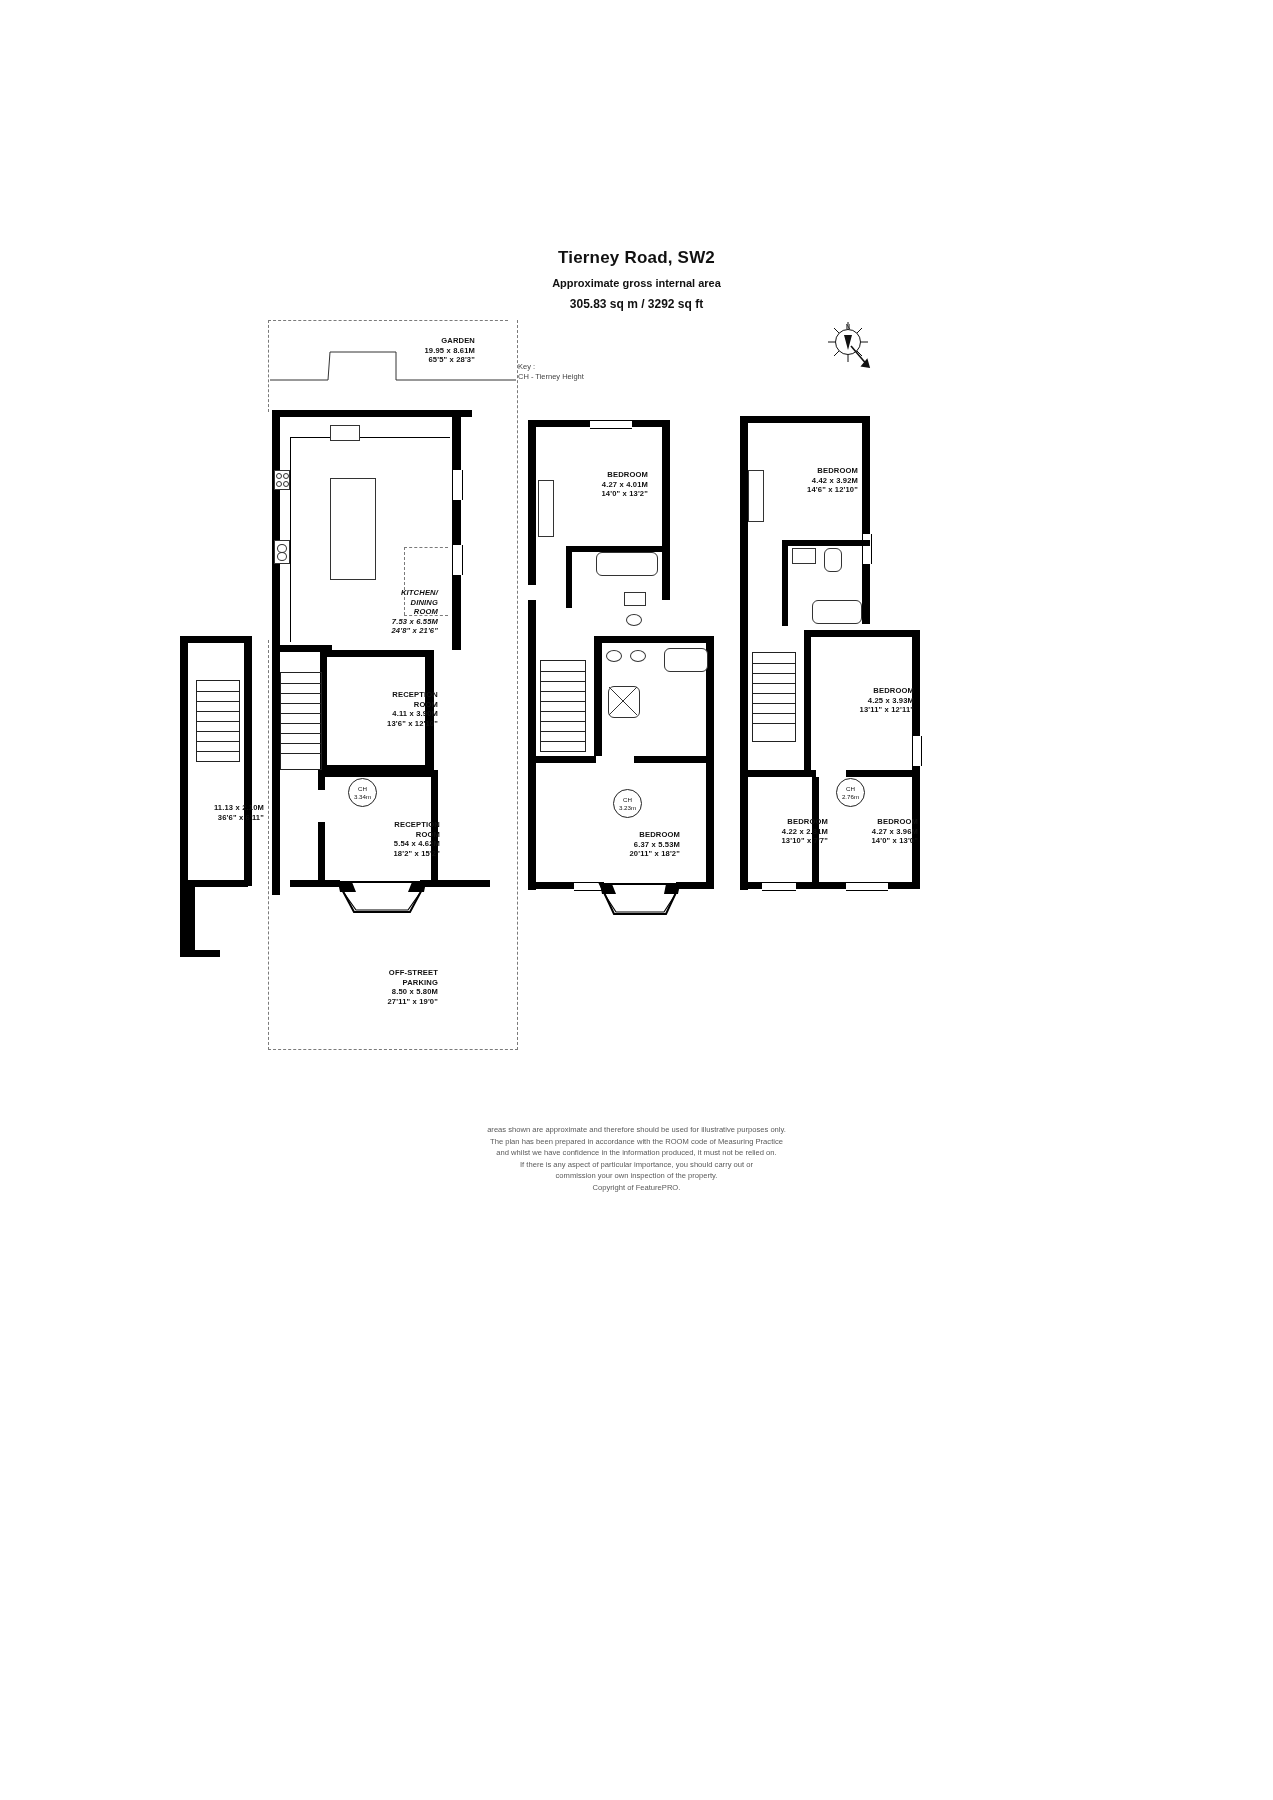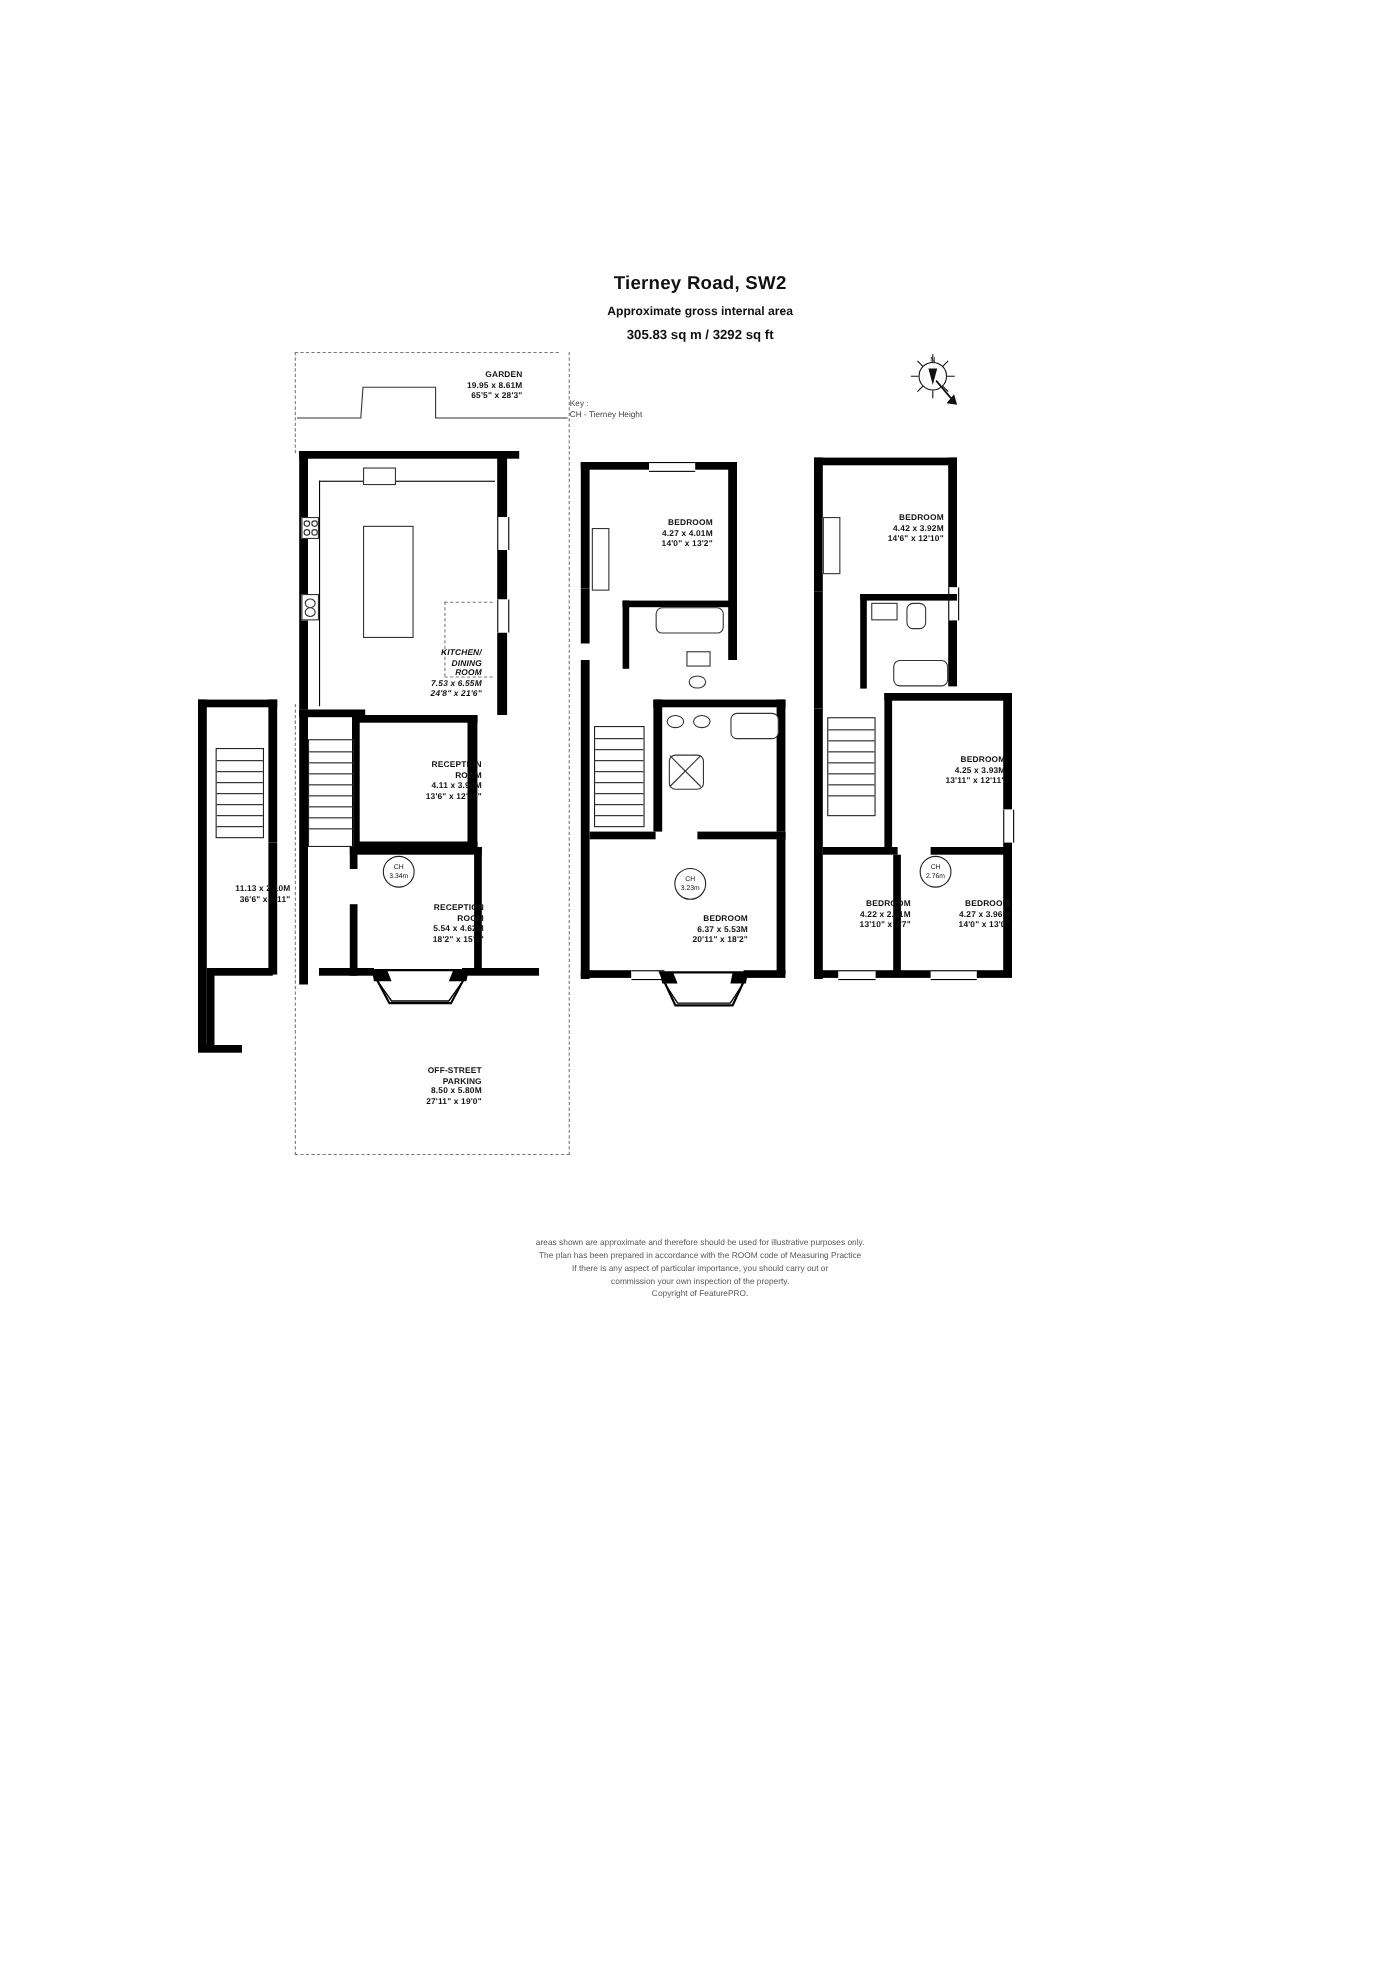--- a/index.html
+++ b/index.html
@@ -349,18 +349,19 @@
 
   <div class="lbl" style="left:822px;top:817px;width:96px;">
     <span class="nm">BEDROOM</span>
     <span class="dm">4.27 x 3.96M</span>
     <span class="dm">14'0" x 13'0"</span>
   </div>
 
   <div class="disclaimer">
     <div>areas shown are approximate and therefore should be used for illustrative purposes only.</div>
     <div>The plan has been prepared in accordance with the ROOM code of Measuring Practice</div>
+    <div>and whilst we have confidence in the information produced, it must not be relied on.</div>
     <div>If there is any aspect of particular importance, you should carry out or</div>
     <div>commission your own inspection of the property.</div>
     <div>Copyright of FeaturePRO.</div>
   </div>
 
 </div>
 
 </body></html>

